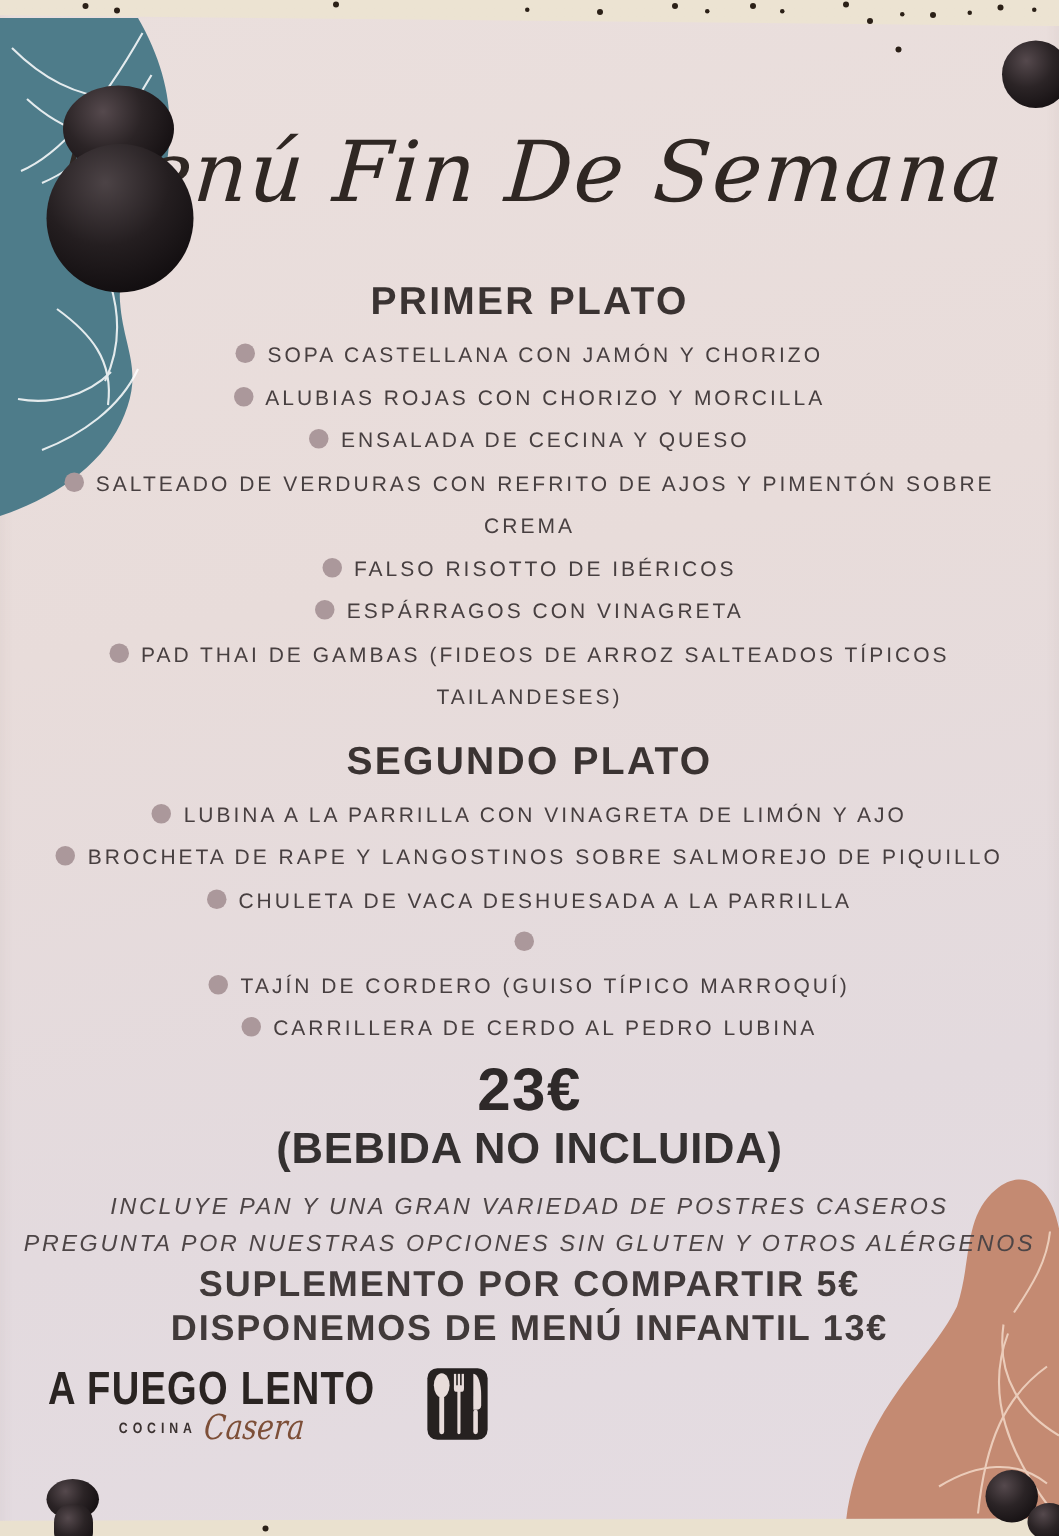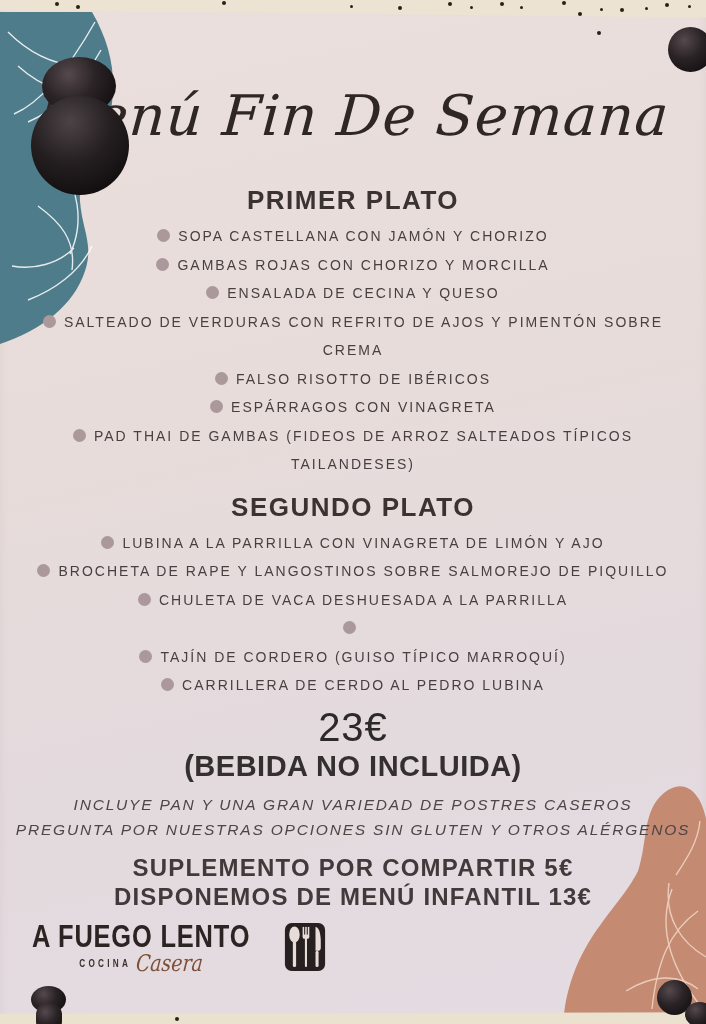--- a/index.html
+++ b/index.html
@@ -28,25 +28,25 @@
     transform:skewX(-4deg);
   }
   .section-heading{
     font-size:26px;font-weight:700;letter-spacing:1.5px;color:var(--heading-ink);
     margin-top:13px;
     text-align:center;
   }
   .dish-list{list-style:none;margin-top:6px;}
   .dish{font-size:14px;letter-spacing:2px;line-height:28.5px;max-width:668px;margin:0 auto;}
   .bullet{display:inline-block;width:13px;height:13px;border-radius:50%;background:var(--bullet);margin-right:8px;vertical-align:-1px;}
-  .price{font-size:40px;font-weight:400;letter-spacing:1px;color:#2e2929;margin-top:4px;line-height:1.15;}
+  .price{font-size:40px;font-weight:700;letter-spacing:1px;color:#2e2929;margin-top:4px;line-height:1.15;}
   .price-note{font-size:29px;font-weight:700;letter-spacing:.5px;color:#343030;line-height:1.15;}
   .note{font-size:15.5px;letter-spacing:1.8px;line-height:25px;color:#4d4546;}
   .notes{margin-top:9px;font-style:italic;}
-  .supplements{margin-top:11px;}
+  .supplements{}
   .supplement{font-size:24px;font-weight:700;letter-spacing:1.2px;line-height:29.5px;color:#413a3a;}
   .logo{margin-top:9px;display:flex;align-items:center;justify-content:flex-start;gap:9px;}
   .logo-text{display:flex;flex-direction:column;align-items:center;transform:scaleX(.82);}
   .logo-name{font-size:31px;font-weight:700;letter-spacing:1px;color:var(--logo-ink);line-height:1;white-space:nowrap;}
   .logo-tagline{display:flex;align-items:center;gap:6px;margin-top:2px;}
   .logo-cocina{font-size:10px;font-weight:700;letter-spacing:4px;color:#3a3130;}
   .logo-casera{font-family:"DejaVu Serif",serif;font-style:italic;font-size:23px;color:var(--casera-ink);line-height:.8;transform:skewX(-6deg);}
   .pin{position:absolute;z-index:5;border-radius:50%;
     background:radial-gradient(circle at 36% 30%,#55494d 0%,#2b2426 42%,var(--pin) 78%);}
   .pin-tl-head{left:42px;top:57px;width:74px;height:58px;}
@@ -108,21 +108,21 @@
         <path d="M120,96 C132,78 142,62 144,42"></path>
       </g>
     </svg>
 
     <div class="content">
       <div class="title">Menú Fin De Semana</div>
 
       <div class="section-heading">PRIMER PLATO</div>
       <ul class="dish-list">
         <li class="dish"><span class="bullet"></span><span>SOPA CASTELLANA CON JAMÓN Y CHORIZO</span></li>
-        <li class="dish"><span class="bullet"></span><span>GAMBAS ROJAS CON CHORIZO Y MORCILLA</span></li>
+        <li class="dish"><span class="bullet"></span><span>ALUBIAS ROJAS CON CHORIZO Y MORCILLA</span></li>
         <li class="dish"><span class="bullet"></span><span>ENSALADA DE CECINA Y QUESO</span></li>
         <li class="dish"><span class="bullet"></span><span>SALTEADO DE VERDURAS CON REFRITO DE AJOS Y PIMENTÓN SOBRE CREMA</span></li>
         <li class="dish"><span class="bullet"></span><span>FALSO RISOTTO DE IBÉRICOS</span></li>
         <li class="dish"><span class="bullet"></span><span>ESPÁRRAGOS CON VINAGRETA</span></li>
         <li class="dish"><span class="bullet"></span><span>PAD THAI DE GAMBAS (FIDEOS DE ARROZ SALTEADOS TÍPICOS TAILANDESES)</span></li>
       </ul>
 
       <div class="section-heading">SEGUNDO PLATO</div>
       <ul class="dish-list">
         <li class="dish"><span class="bullet"></span><span>LUBINA A LA PARRILLA CON VINAGRETA DE LIMÓN Y AJO</span></li>

